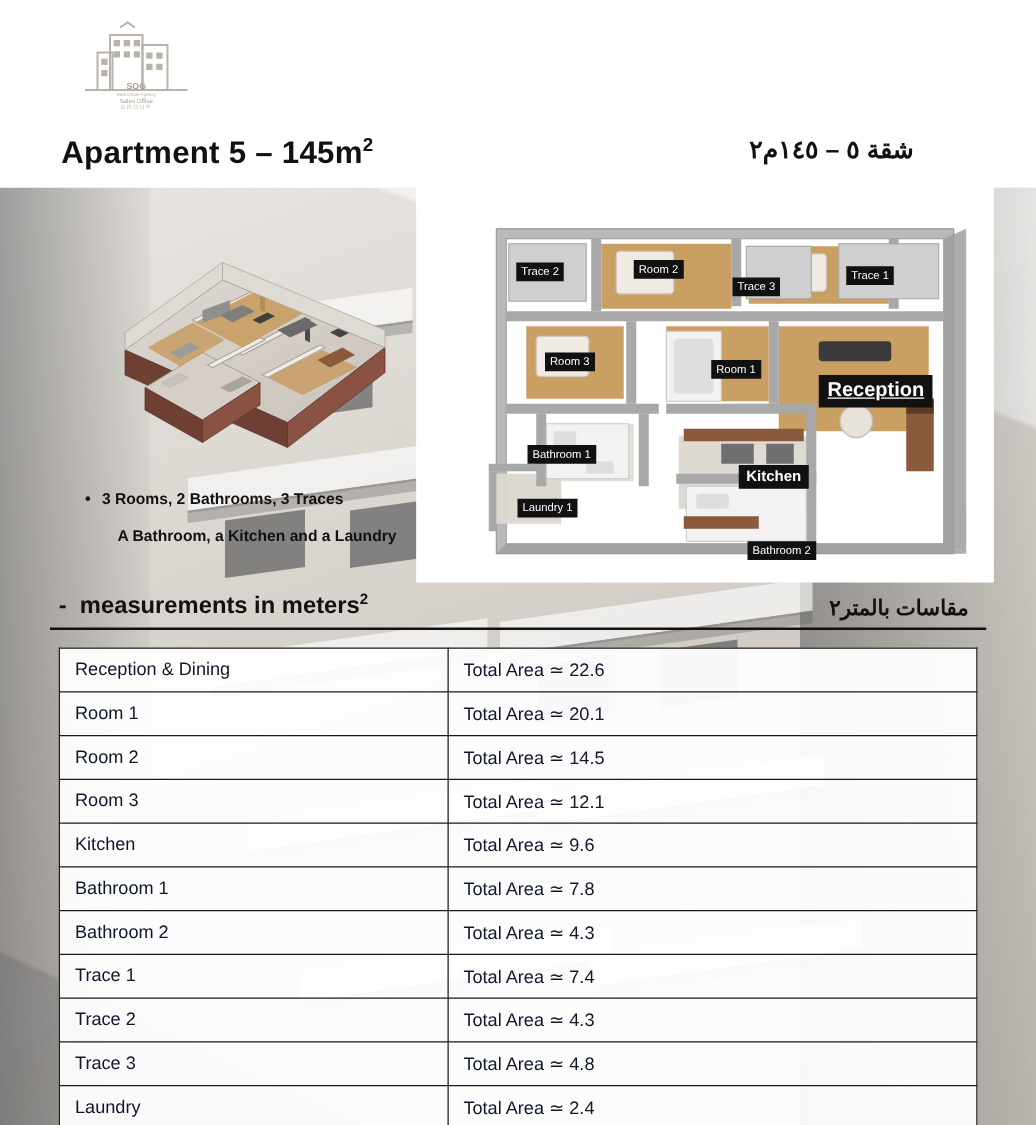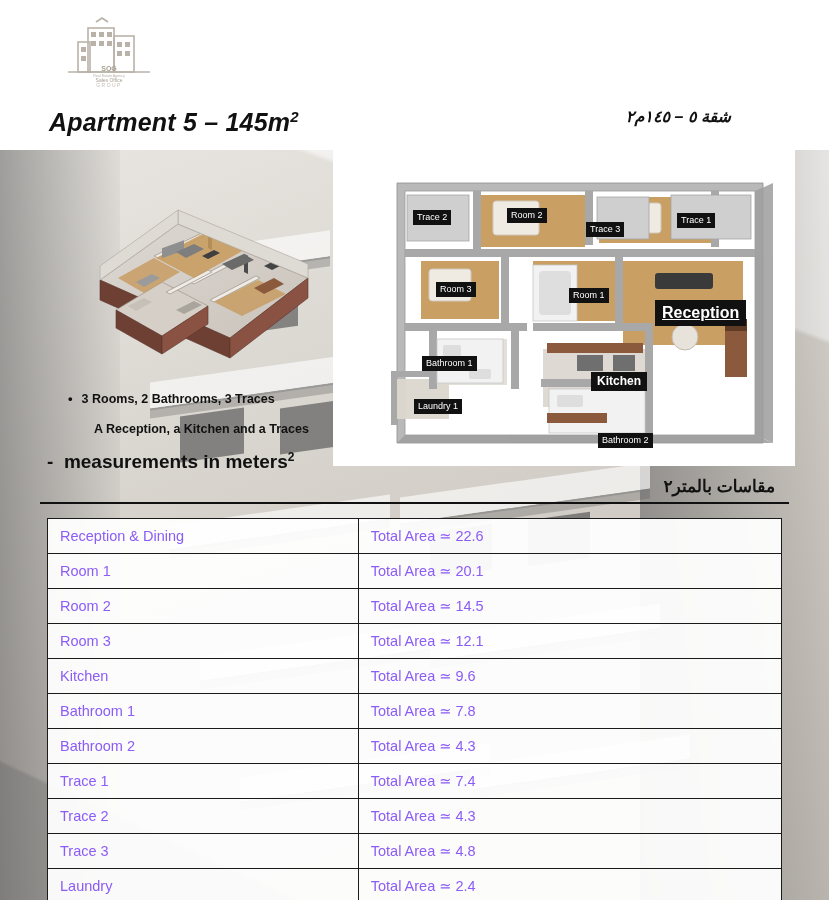--- a/index.html
+++ b/index.html
@@ -83,34 +83,32 @@
 
   .title-en {
     position: absolute;
     left: 49px;
     top: 108px;
     font-size: 25px;
     font-weight: bold;
     letter-spacing: 0.2px;
     z-index: 4;
     color: #111;
-    font-style: italic;
   }
   .title-en sup { font-size: 15px; }
 
   .title-ar {
     position: absolute;
     right: 98px;
     top: 107px;
-    font-size: 16px;
+    font-size: 20px;
     font-weight: bold;
     direction: rtl;
     z-index: 4;
     color: #111;
-    font-style: italic;
   }
 
   
   .render3d {
     position: absolute;
     left: 58px;
     top: 160px;
     width: 290px;
     height: 250px;
     z-index: 3;
@@ -171,21 +169,21 @@
   }
   .bullets .row2 {
     margin-top: 16px;
     margin-left: 26px;
   }
 
   
   .meas-en {
     position: absolute;
     left: 47px;
-    top: 450px;
+    top: 472px;
     font-size: 19px;
     font-weight: bold;
     z-index: 4;
     color: #111;
     text-align: right;
   }
   .meas-en sup { font-size: 12px; }
   .meas-ar {
     position: absolute;
     right: 54px;
@@ -214,21 +212,21 @@
     width: 735px;
     z-index: 4;
     border-collapse: collapse;
     background: rgba(255,255,255,0.80);
   }
   .table td {
     border: 1px solid #1a1a1a;
     height: 34px;
     padding: 0 0 0 12px;
     font-size: 14.5px;
-    color: #8b5cf6;
+    color: #0f172a;
     vertical-align: middle;
     background: rgba(255,255,255,0.72);
   }
   .table td.c1 { width: 308px; }
   .table td.c2 { width: 427px; }
 </style>
 </head>
 <body>
 
 <div class="bg-photo">
@@ -461,21 +459,21 @@
   <div class="fp-label mid" style="left:258px;top:229px;">Kitchen</div>
   <div class="fp-label" style="left:81px;top:256px;">Laundry 1</div>
   <div class="fp-label" style="left:265px;top:290px;">Bathroom 2</div>
 </div>
 
 <div class="bullets">
   <div class="row1">
     <span class="dot">•</span>
     <span>3 Rooms, 2 Bathrooms, 3 Traces</span>
   </div>
-  <div class="row2">A Reception, a Kitchen and a Traces</div>
+  <div class="row2">A Bathroom, a Kitchen and a Laundry</div>
 </div>
 
 <div class="meas-en"><span>-</span>&nbsp; <span>measurements in meters</span><sup>2</sup></div>
 <div class="meas-ar">مقاسات بالمتر٢</div>
 <div class="rule"></div>
 
 <table class="table">
   <tbody>
     <tr>
       <td class="c1">Reception &amp; Dining</td>

